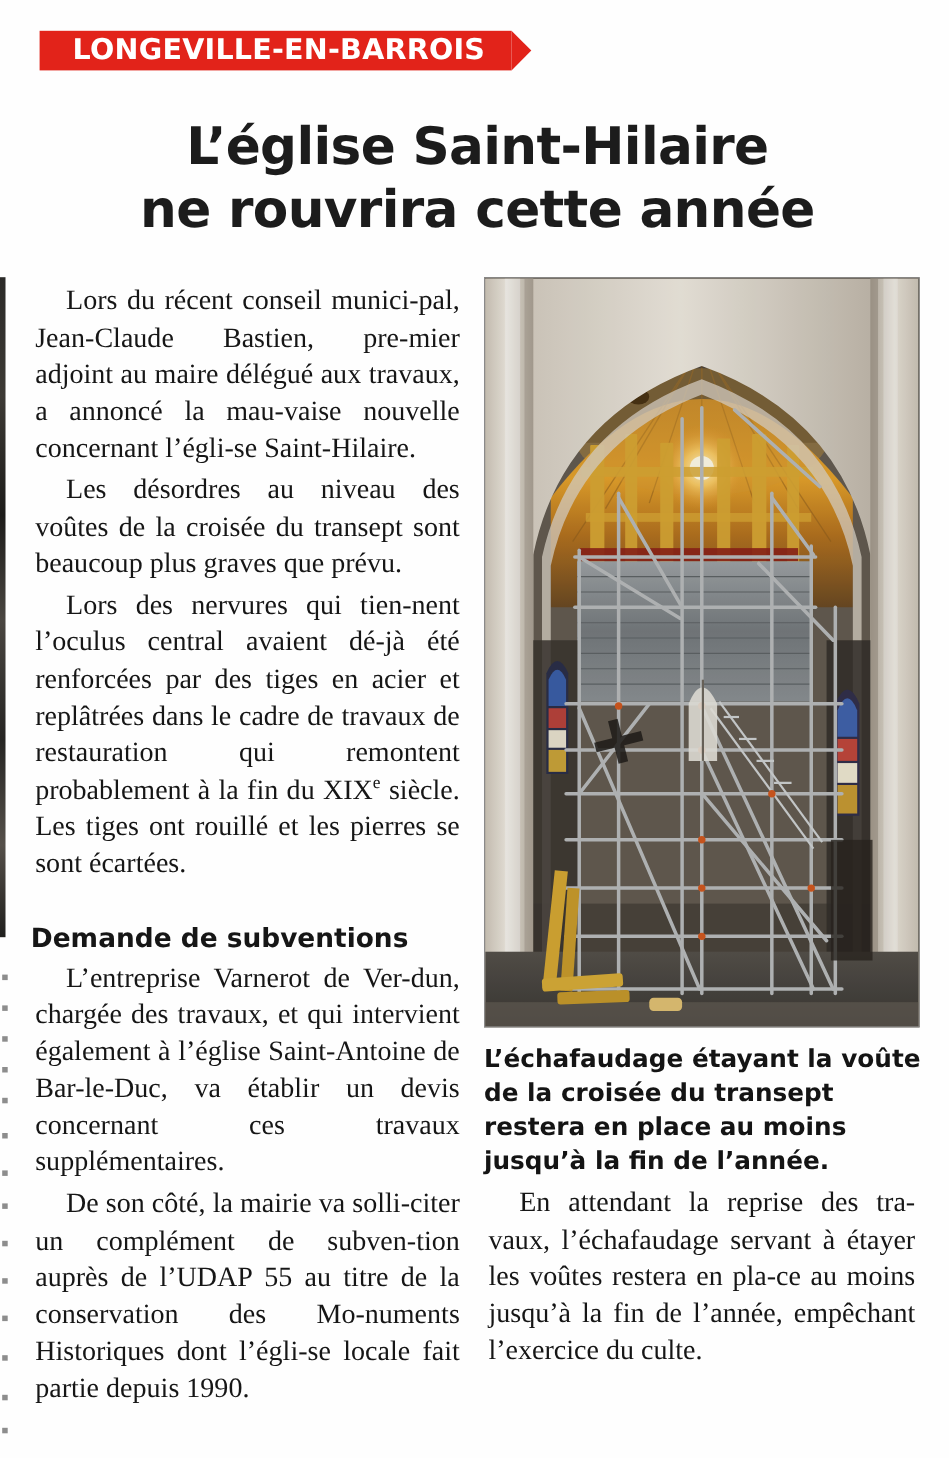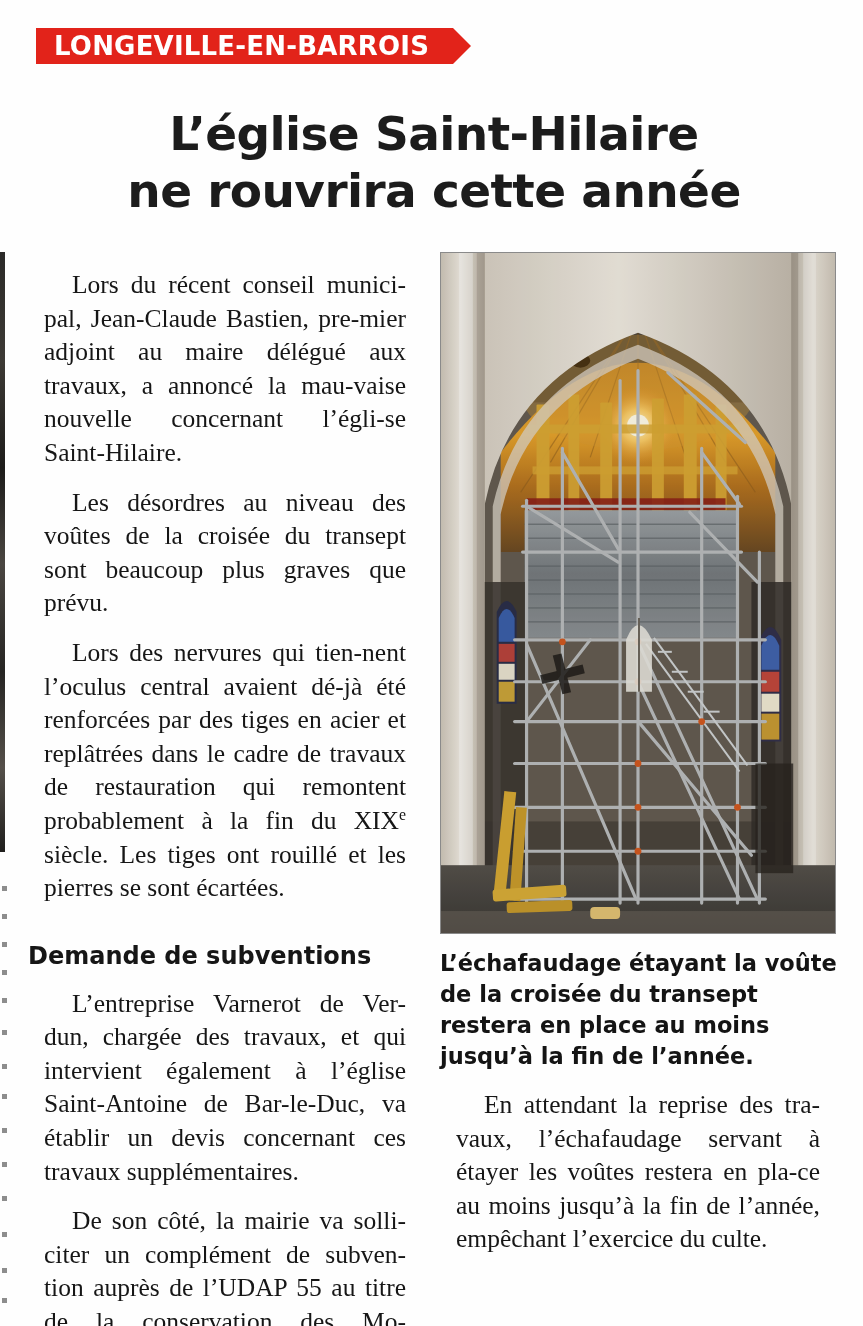--- a/index.html
+++ b/index.html
@@ -54,21 +54,21 @@
     left: 36px;
     top: 28px;
     height: 36px;
   }
   .banner {
     position: relative;
     height: 36px;
     background: #e2231a;
     display: inline-flex;
     align-items: center;
-    padding: 0 24px 0 18px;
+    padding: 0 24px 0 30px;
     box-sizing: border-box;
   }
   .banner-label {
     font-family: "DejaVu Sans", sans-serif;
     font-weight: bold;
     font-size: 26px;
     line-height: 36px;
     letter-spacing: 0.2px;
     color: #ffffff;
     white-space: nowrap;
@@ -108,21 +108,21 @@
     width: 394px;
   }
   .col-right {
     position: absolute;
     left: 440px;
     top: 252px;
     width: 396px;
   }
 
   p.body {
-    margin: 16px;
+    margin: 4px;
     font-family: "Liberation Serif", serif;
     font-size: 25.5px;
     line-height: 33.6px;
     text-align: justify;
     text-indent: 28px;
     color: #161616;
     hyphens: manual;
   }
 
   .subhead {

